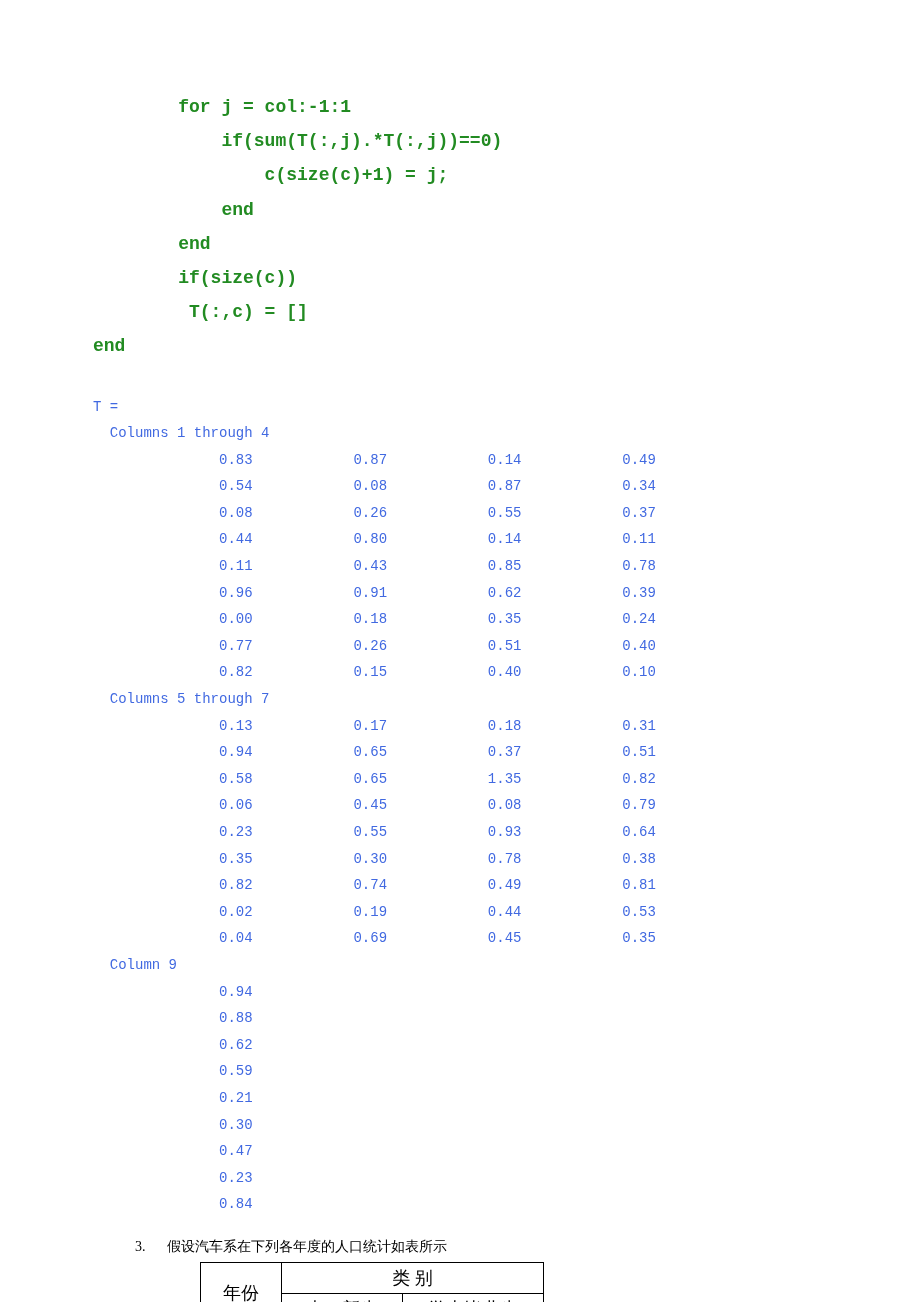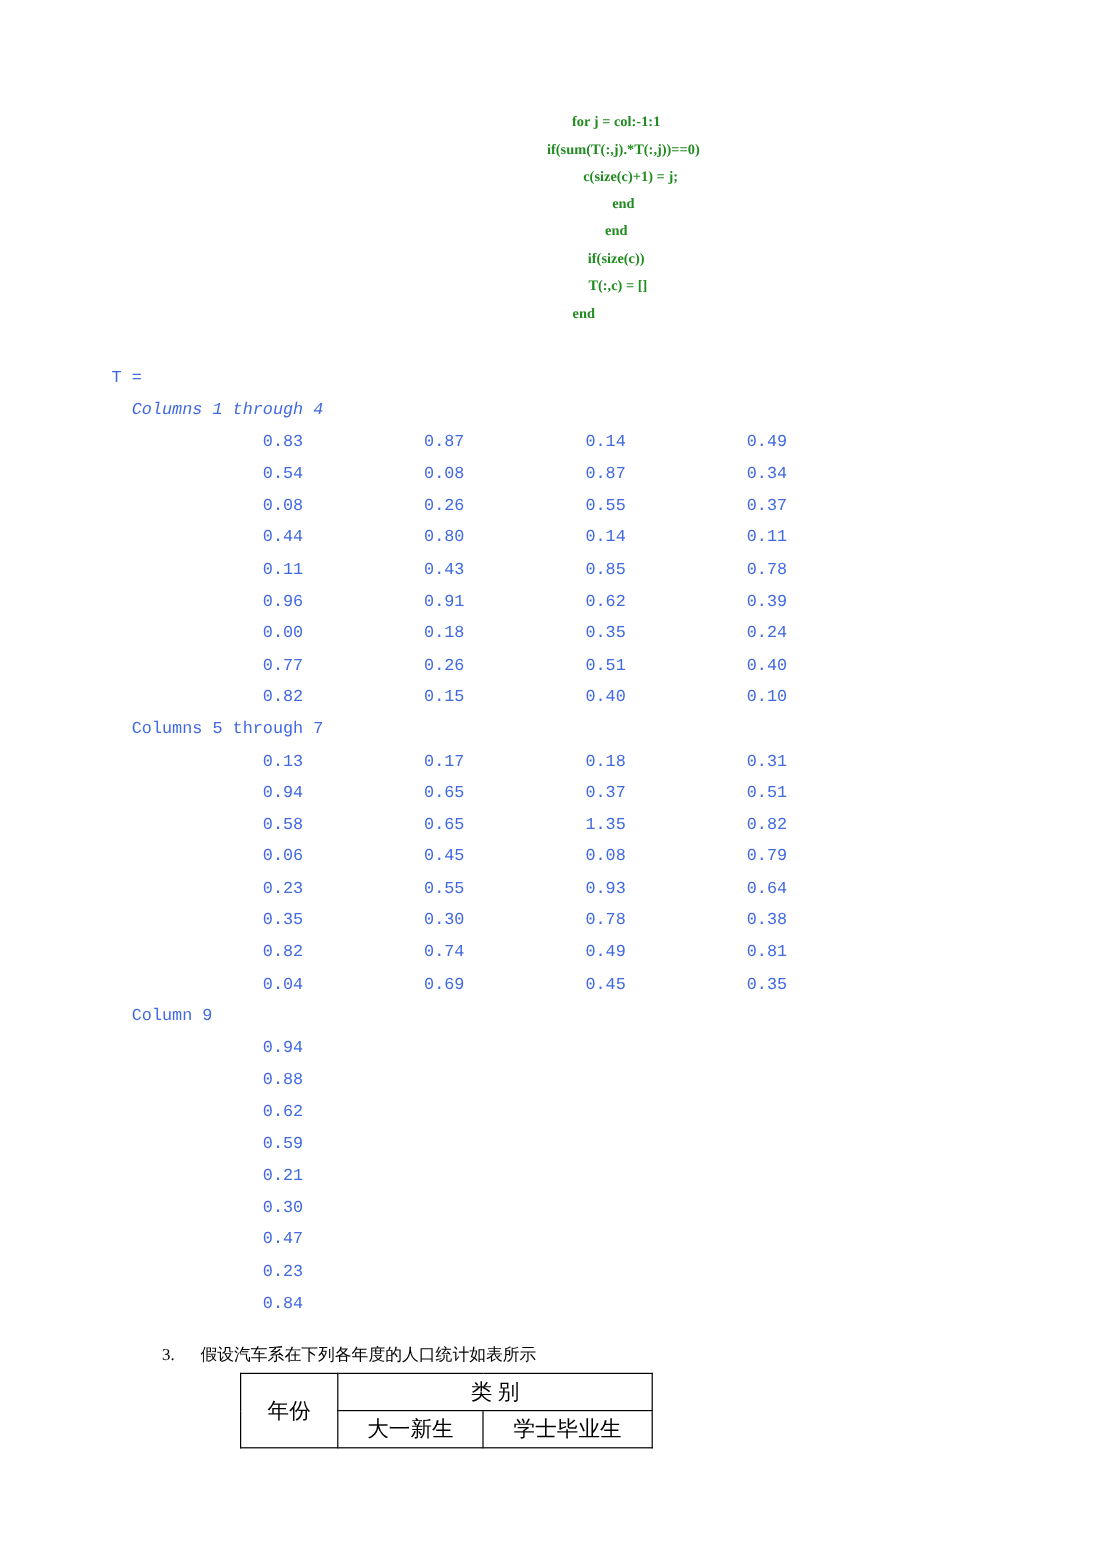--- a/index.html
+++ b/index.html
@@ -8,27 +8,26 @@
     background: #fff;
     font-family: "SimSun", "Courier New", monospace;
     font-size: 14px;
     width: 920px;
   }
   .page {
     padding: 90px 40px 40px 40px;
     box-sizing: border-box;
   }
   .code-block {
-    font-family: Liberation Serif, serif;
+    font-family: Liberation Mono, monospace;
     font-weight: bold;
     color: #228B22;
     line-height: 1.9;
-    font-size: 12px;
+    font-size: 18px;
     margin-left: 95px;
-    text-align: center;
   }
   .code-line {
     white-space: pre;
   }
   .output-block {
     font-family: "Courier New", monospace;
     color: #4169E1;
     line-height: 1.9;
     font-size: 14px;
     margin-left: 95px;
@@ -77,41 +76,42 @@
     <div class="code-line">            c(size(c)+1) = j;</div>
     <div class="code-line">        end</div>
     <div class="code-line">    end</div>
     <div class="code-line">    if(size(c))</div>
     <div class="code-line">     T(:,c) = []</div>
     <div class="code-line" style="margin-left:-42px;">end</div>
   </div>
 
   <div class="output-block" style="margin-left:95px;">
     <div class="out-line" style="margin-left:-42px;">T =</div>
-    <div class="out-line" style="margin-left:-42px;font-style:italic;">  Columns 1 through 4</div>
+    <div class="out-line" style="margin-left:-42px;">  Columns 1 through 4</div>
     <div id="block1">
         <div class="data-row">          0.83            0.87            0.14            0.49</div>
         <div class="data-row">          0.54            0.08            0.87            0.34</div>
         <div class="data-row">          0.08            0.26            0.55            0.37</div>
         <div class="data-row">          0.44            0.80            0.14            0.11</div>
         <div class="data-row">          0.11            0.43            0.85            0.78</div>
         <div class="data-row">          0.96            0.91            0.62            0.39</div>
         <div class="data-row">          0.00            0.18            0.35            0.24</div>
         <div class="data-row">          0.77            0.26            0.51            0.40</div>
         <div class="data-row">          0.82            0.15            0.40            0.10</div>
       </div>
     <div class="out-line" style="margin-left:-42px;">  Columns 5 through 7</div>
     <div id="block2">
         <div class="data-row">          0.13            0.17            0.18            0.31</div>
         <div class="data-row">          0.94            0.65            0.37            0.51</div>
         <div class="data-row">          0.58            0.65            1.35            0.82</div>
         <div class="data-row">          0.06            0.45            0.08            0.79</div>
         <div class="data-row">          0.23            0.55            0.93            0.64</div>
         <div class="data-row">          0.35            0.30            0.78            0.38</div>
         <div class="data-row">          0.82            0.74            0.49            0.81</div>
+        <div class="data-row">          0.02            0.19            0.44            0.53</div>
         <div class="data-row">          0.04            0.69            0.45            0.35</div>
       </div>
     <div class="out-line" style="margin-left:-42px;">  Column 9</div>
     <div id="block3">
         <div class="data-row">          0.94</div>
         <div class="data-row">          0.88</div>
         <div class="data-row">          0.62</div>
         <div class="data-row">          0.59</div>
         <div class="data-row">          0.21</div>
         <div class="data-row">          0.30</div>

